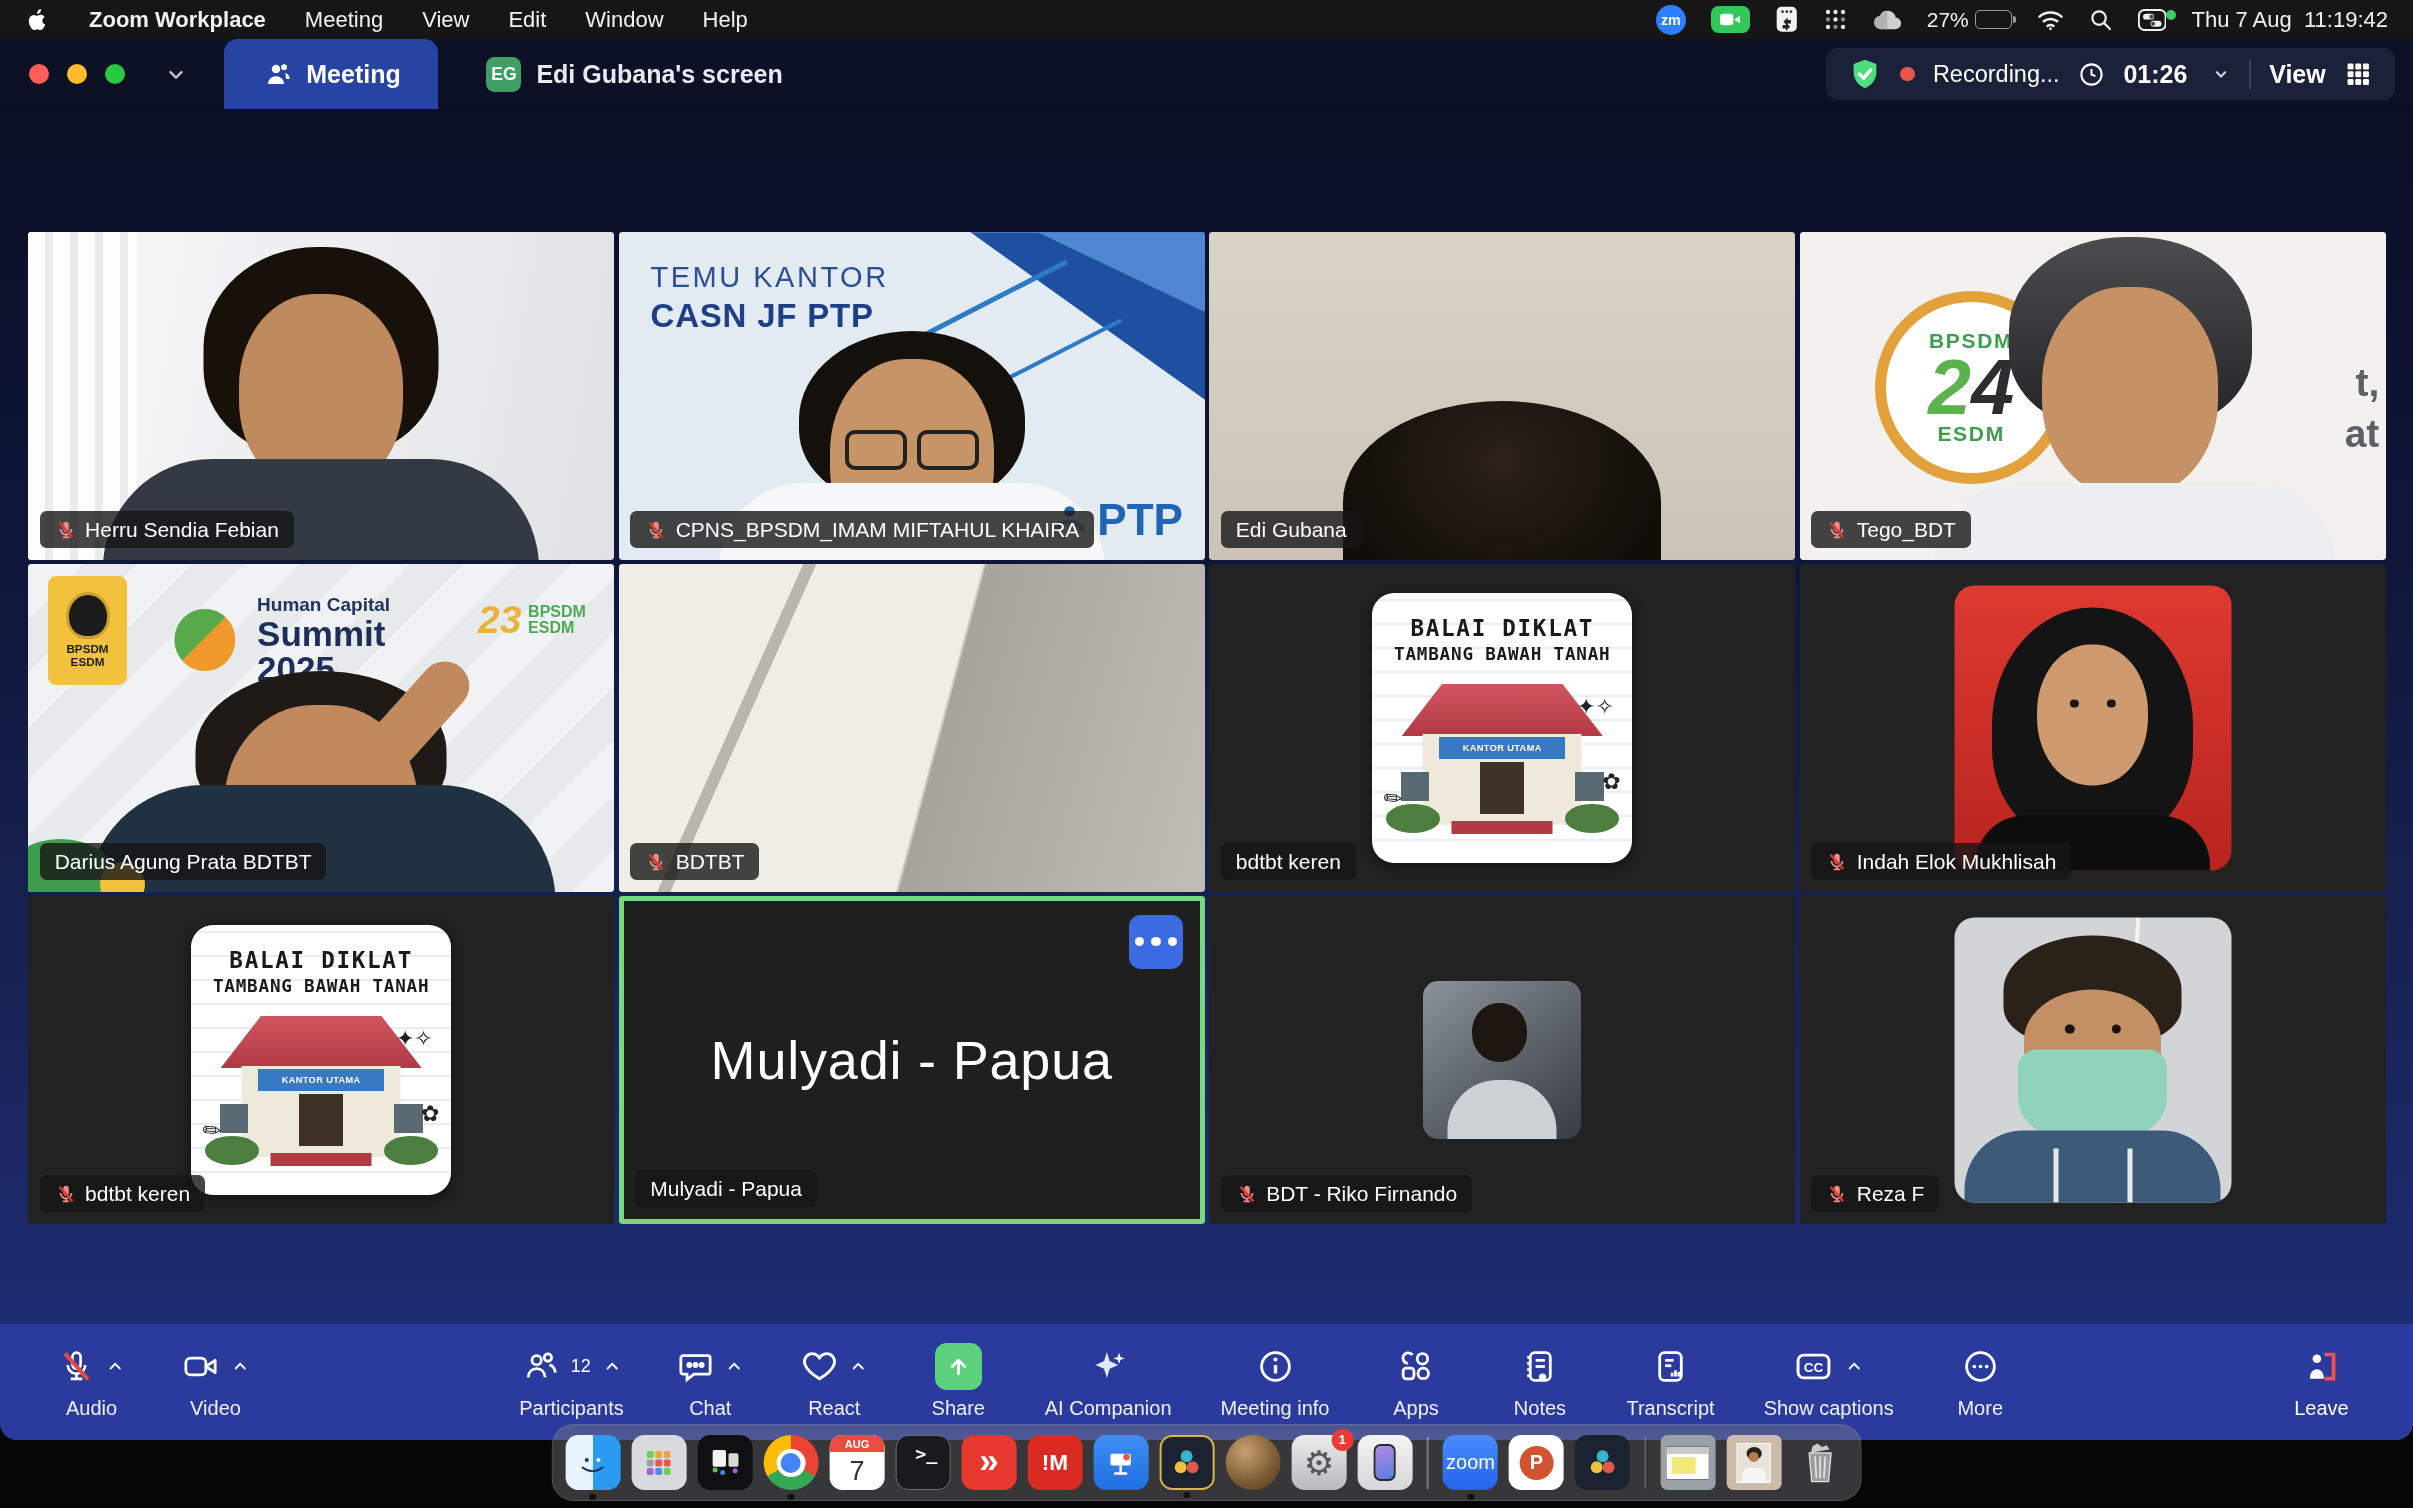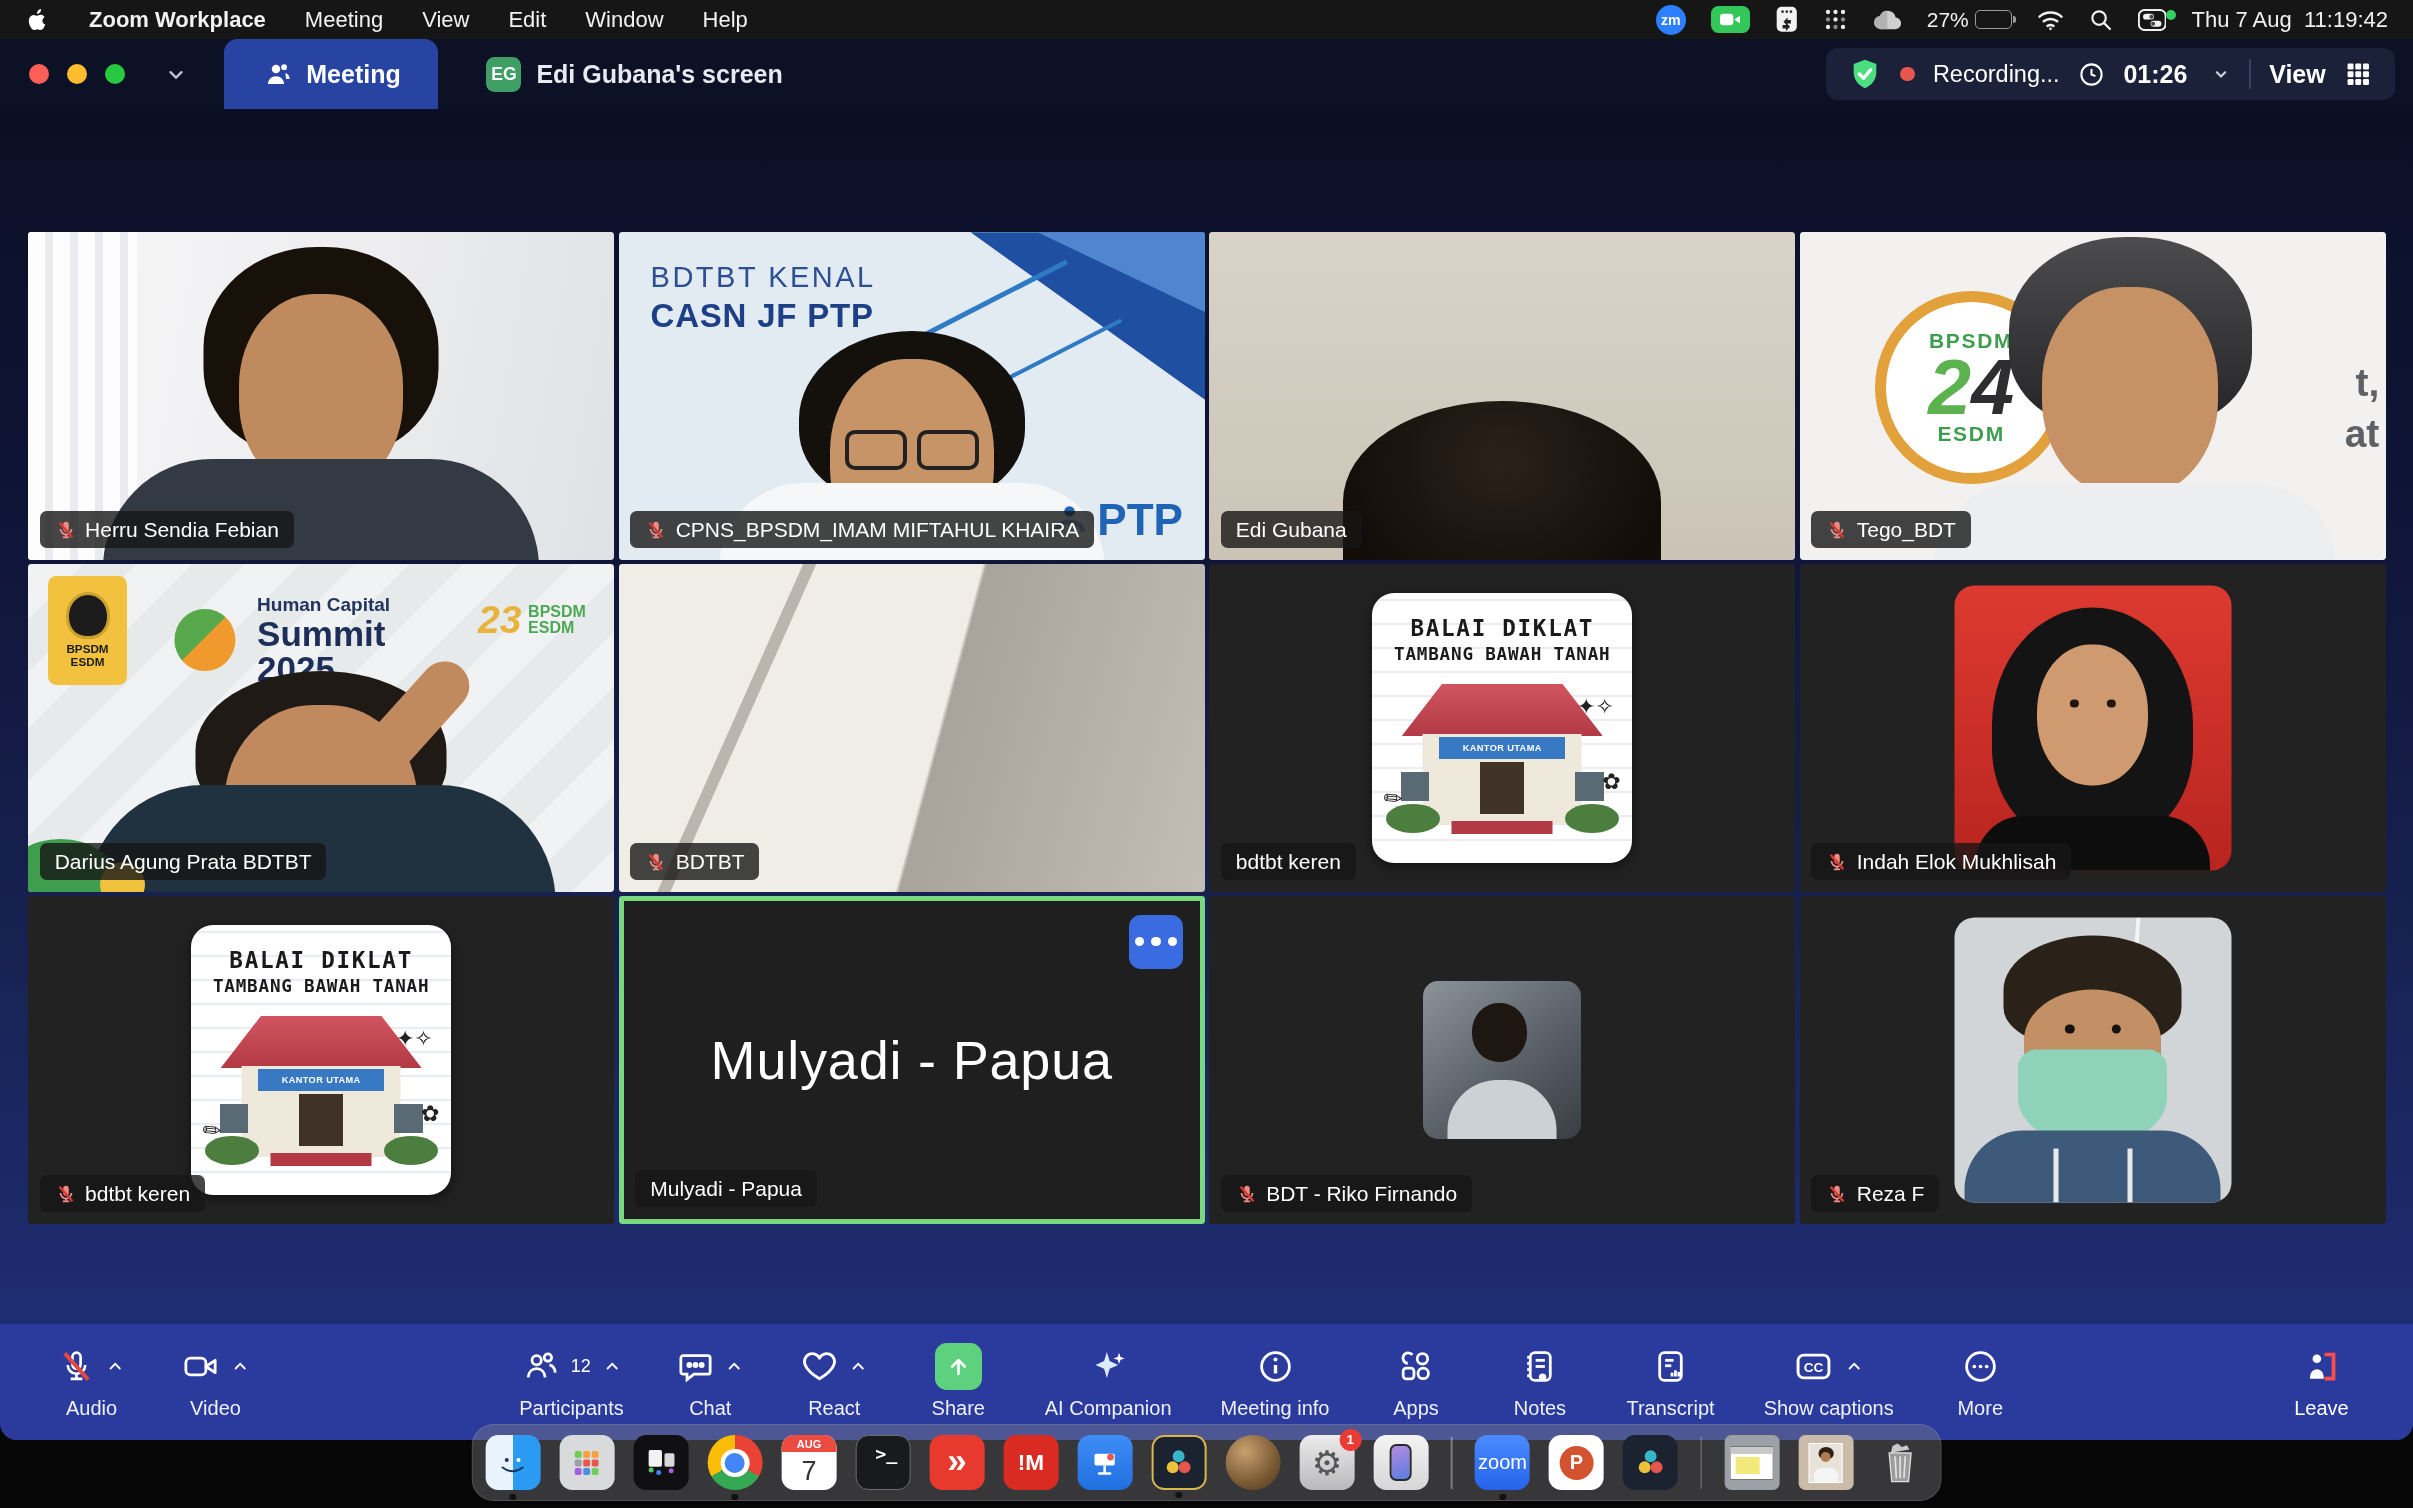--- a/index.html
+++ b/index.html
@@ -84,21 +84,21 @@
   .tb-ic{height:44px;display:flex;align-items:center;justify-content:center;gap:6.7px;}
   .tb-label{font-size:20px;}
   .tb-count{font-size:18px;color:#fff;margin-left:5px;}
   .caret{margin-left:5px;}
   .spacer{flex:1;}
   .share-chip{width:47px;height:47px;border-radius:11.7px;background:#5ed17e;display:flex;align-items:center;justify-content:center;}
   .tb-gap{width:49px;}
   
   .dock{position:absolute;left:50%;transform:translateX(-50%);bottom:6.7px;height:77px;
     background:rgba(130,130,135,.40);border:0.8px solid rgba(255,255,255,.12);border-radius:22px;
-    display:flex;align-items:center;gap:19px;padding:0 13.4px;z-index:60;}
+    display:flex;align-items:center;gap:11px;padding:0 13.4px;z-index:60;}
   .dk{position:relative;width:55px;height:55px;border-radius:12.6px;display:flex;align-items:center;justify-content:center;overflow:visible;}
   .dk .run{position:absolute;bottom:-10px;left:50%;transform:translateX(-50%);width:6.7px;height:6.7px;border-radius:50%;background:#111;}
   .dk-div{width:1.7px;height:52px;background:rgba(255,255,255,.35);margin:0 3.4px;}
   .badge1{position:absolute;top:-6.7px;right:-6.7px;width:22px;height:22px;border-radius:50%;background:#ec3b32;
     color:#fff;font-size:13.4px;font-weight:700;display:flex;align-items:center;justify-content:center;}
   
   .hair,.face,.body{position:absolute;}
 </style>
 </head>
 <body>
@@ -266,21 +266,21 @@
     </div>
 
     <div class="tile">
       <div class="t-art" style="background:#e2eaf2;">
         <svg class="abs" style="right:0;top:0;" width="360" height="210" viewBox="0 0 430 250">
             <polygon points="150,0 430,0 430,200" fill="#1e4fa1"></polygon>
             <polygon points="230,0 430,0 430,95" fill="#4f86cf"></polygon>
             <line x1="90" y1="125" x2="265" y2="35" stroke="#2f7ac4" stroke-width="6"></line>
             <line x1="135" y1="205" x2="330" y2="105" stroke="#2f7ac4" stroke-width="5"></line>
           </svg>
-        <div class="abs" style="left:32px;top:28.5px;color:#2c4f93;font-size:29px;letter-spacing:2.5px;">BDTBT KENAL</div>
+        <div class="abs" style="left:32px;top:28.5px;color:#2c4f93;font-size:29px;letter-spacing:2.5px;">TEMU KANTOR</div>
         <div class="abs" style="left:32px;top:65px;color:#1d3f86;font-size:33px;font-weight:800;letter-spacing:0.8px;">CASN JF PTP</div>
         <div class="hair cx" style="width:226px;height:176px;top:99px;background:#14100c;border-radius:50% 50% 44% 44%;"></div>
         <div class="face cx" style="width:164px;height:201px;top:127px;background:#c69467;border-radius:46%;"></div>
         <div class="abs cx" style="top:198px;display:flex;gap:13.4px;align-items:center;">
           <span style="width:62px;height:40px;border:4.2px solid #222;border-radius:10px;display:block;"></span>
           <span style="width:62px;height:40px;border:4.2px solid #222;border-radius:10px;display:block;margin-left:-3.4px;"></span>
         </div>
         <div class="body cx" style="width:385px;height:84px;bottom:-6.7px;background:#f6f7f9;border-radius:92px 92px 0 0;"></div>
         <div class="abs" style="right:22px;bottom:15px;display:flex;align-items:center;gap:8.4px;">
           <svg width="39" height="39" viewBox="0 0 24 24">

